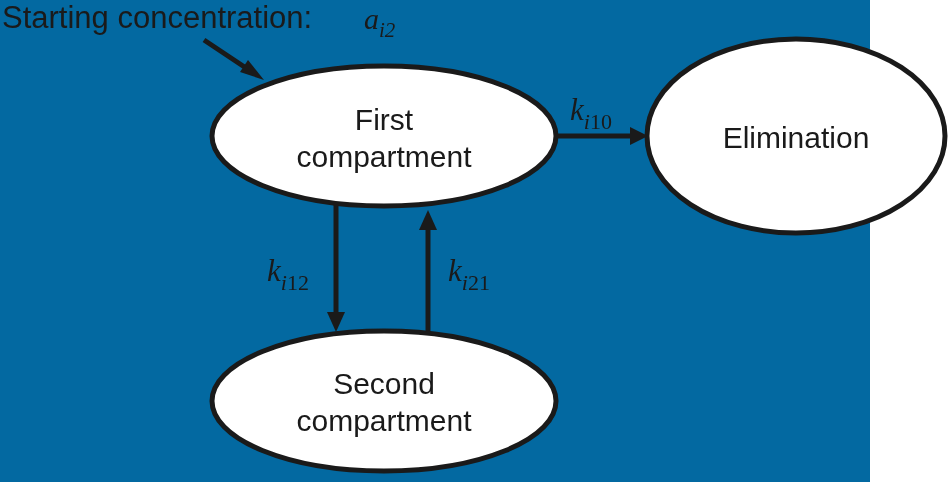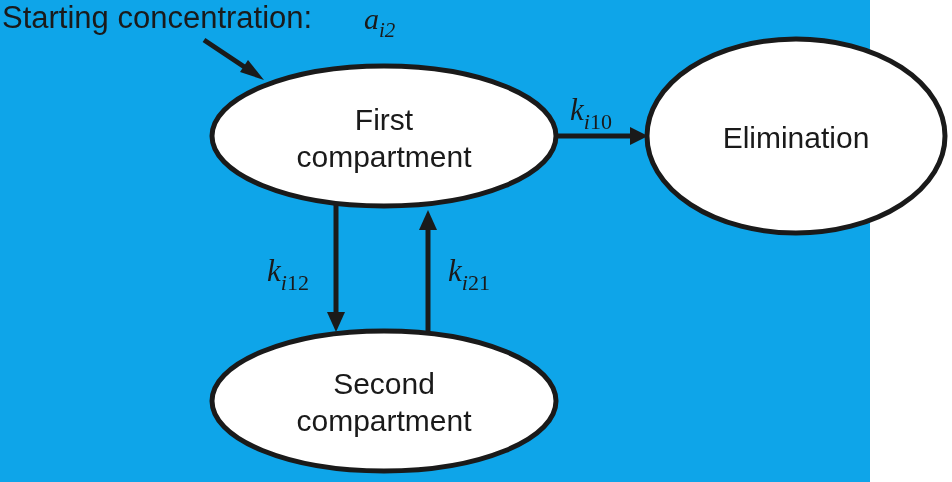--- a/index.html
+++ b/index.html
@@ -11,21 +11,21 @@
   body {
     width: 952px;
     height: 482px;
     overflow: hidden;
     font-family: "Liberation Sans", sans-serif;
   }
   #diagram-root {
     position: relative;
     width: 870px;
     height: 482px;
-    background: #0ea5e9;
+    background: #0369a1;
   }
   svg.canvas {
     position: absolute;
     top: 0;
     left: 0;
     width: 952px;
     height: 482px;
     display: block;
   }
   text.node-label {

